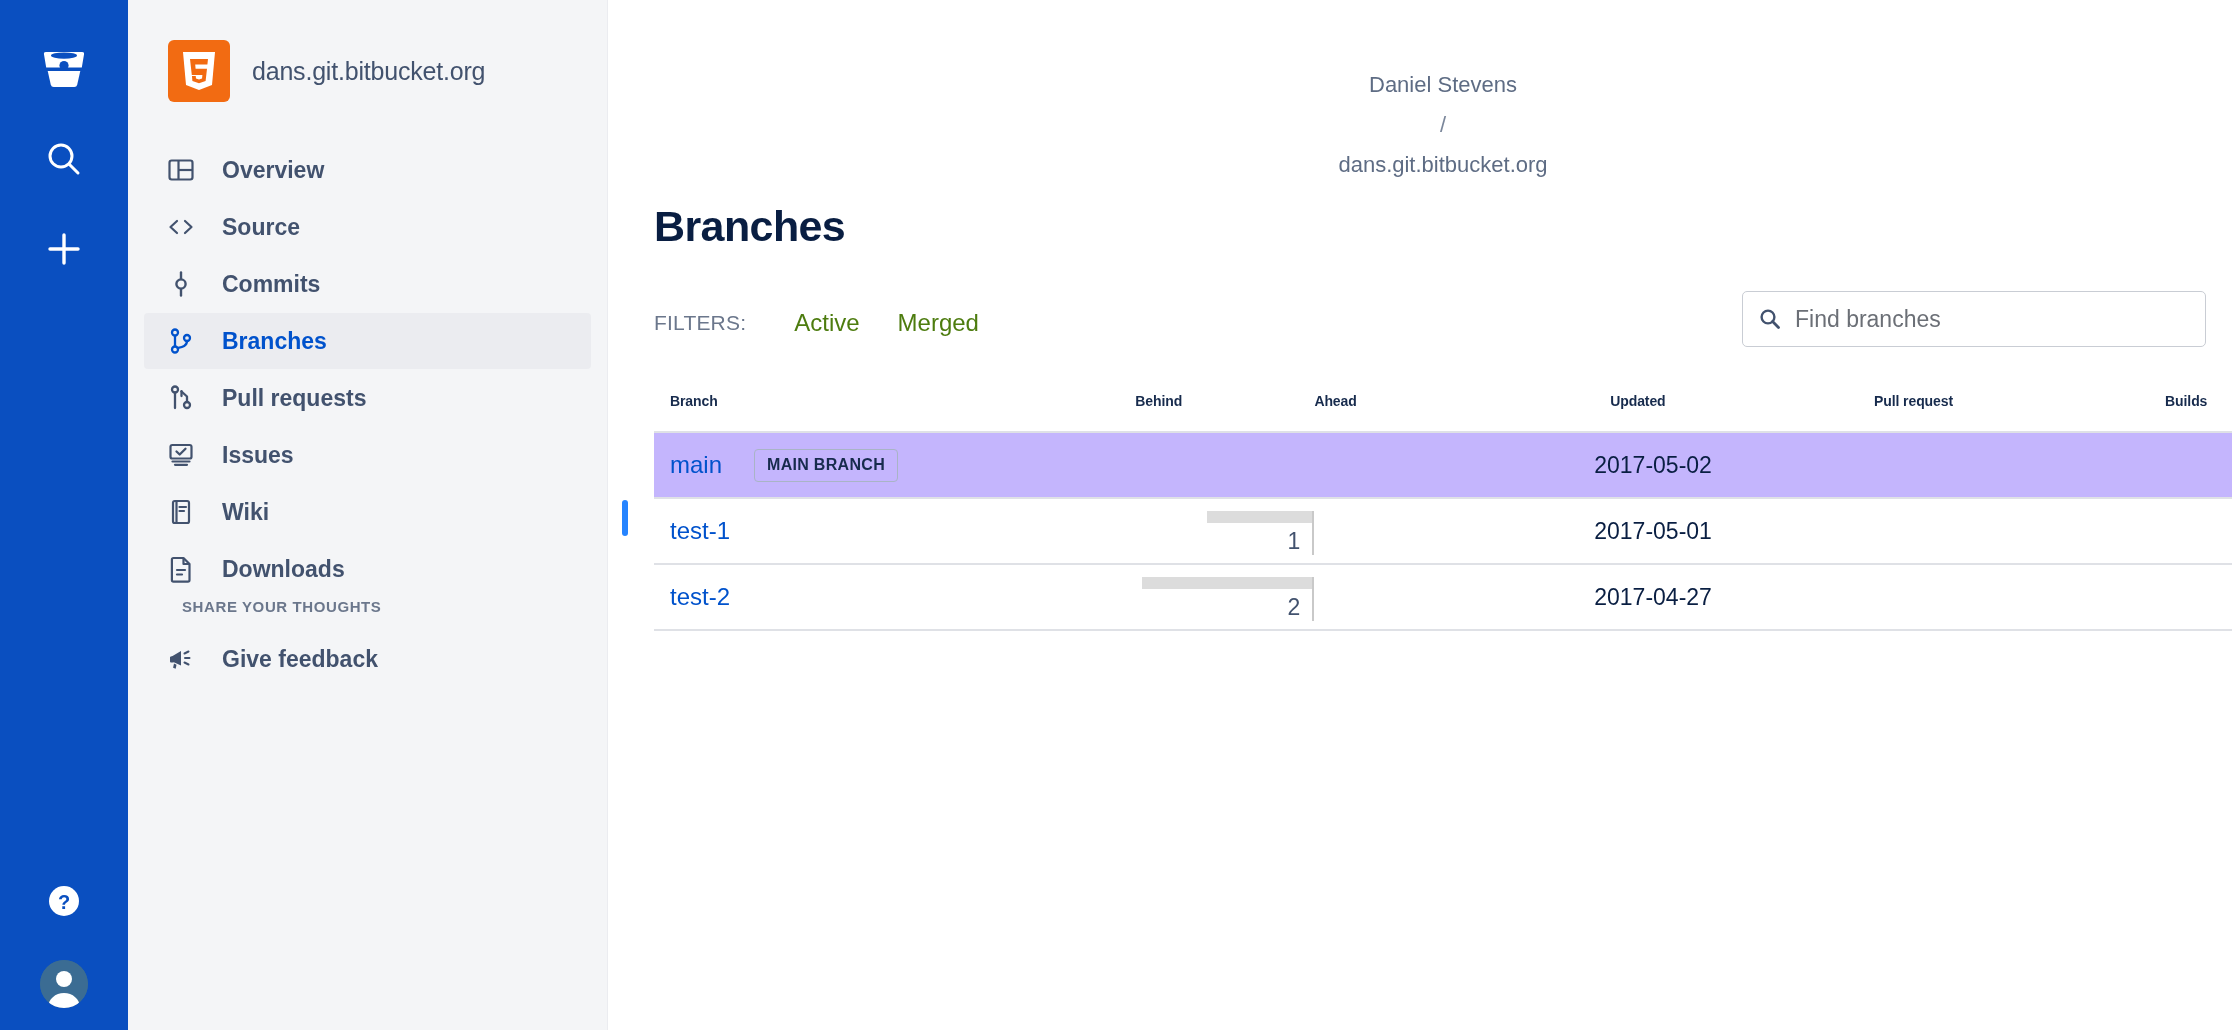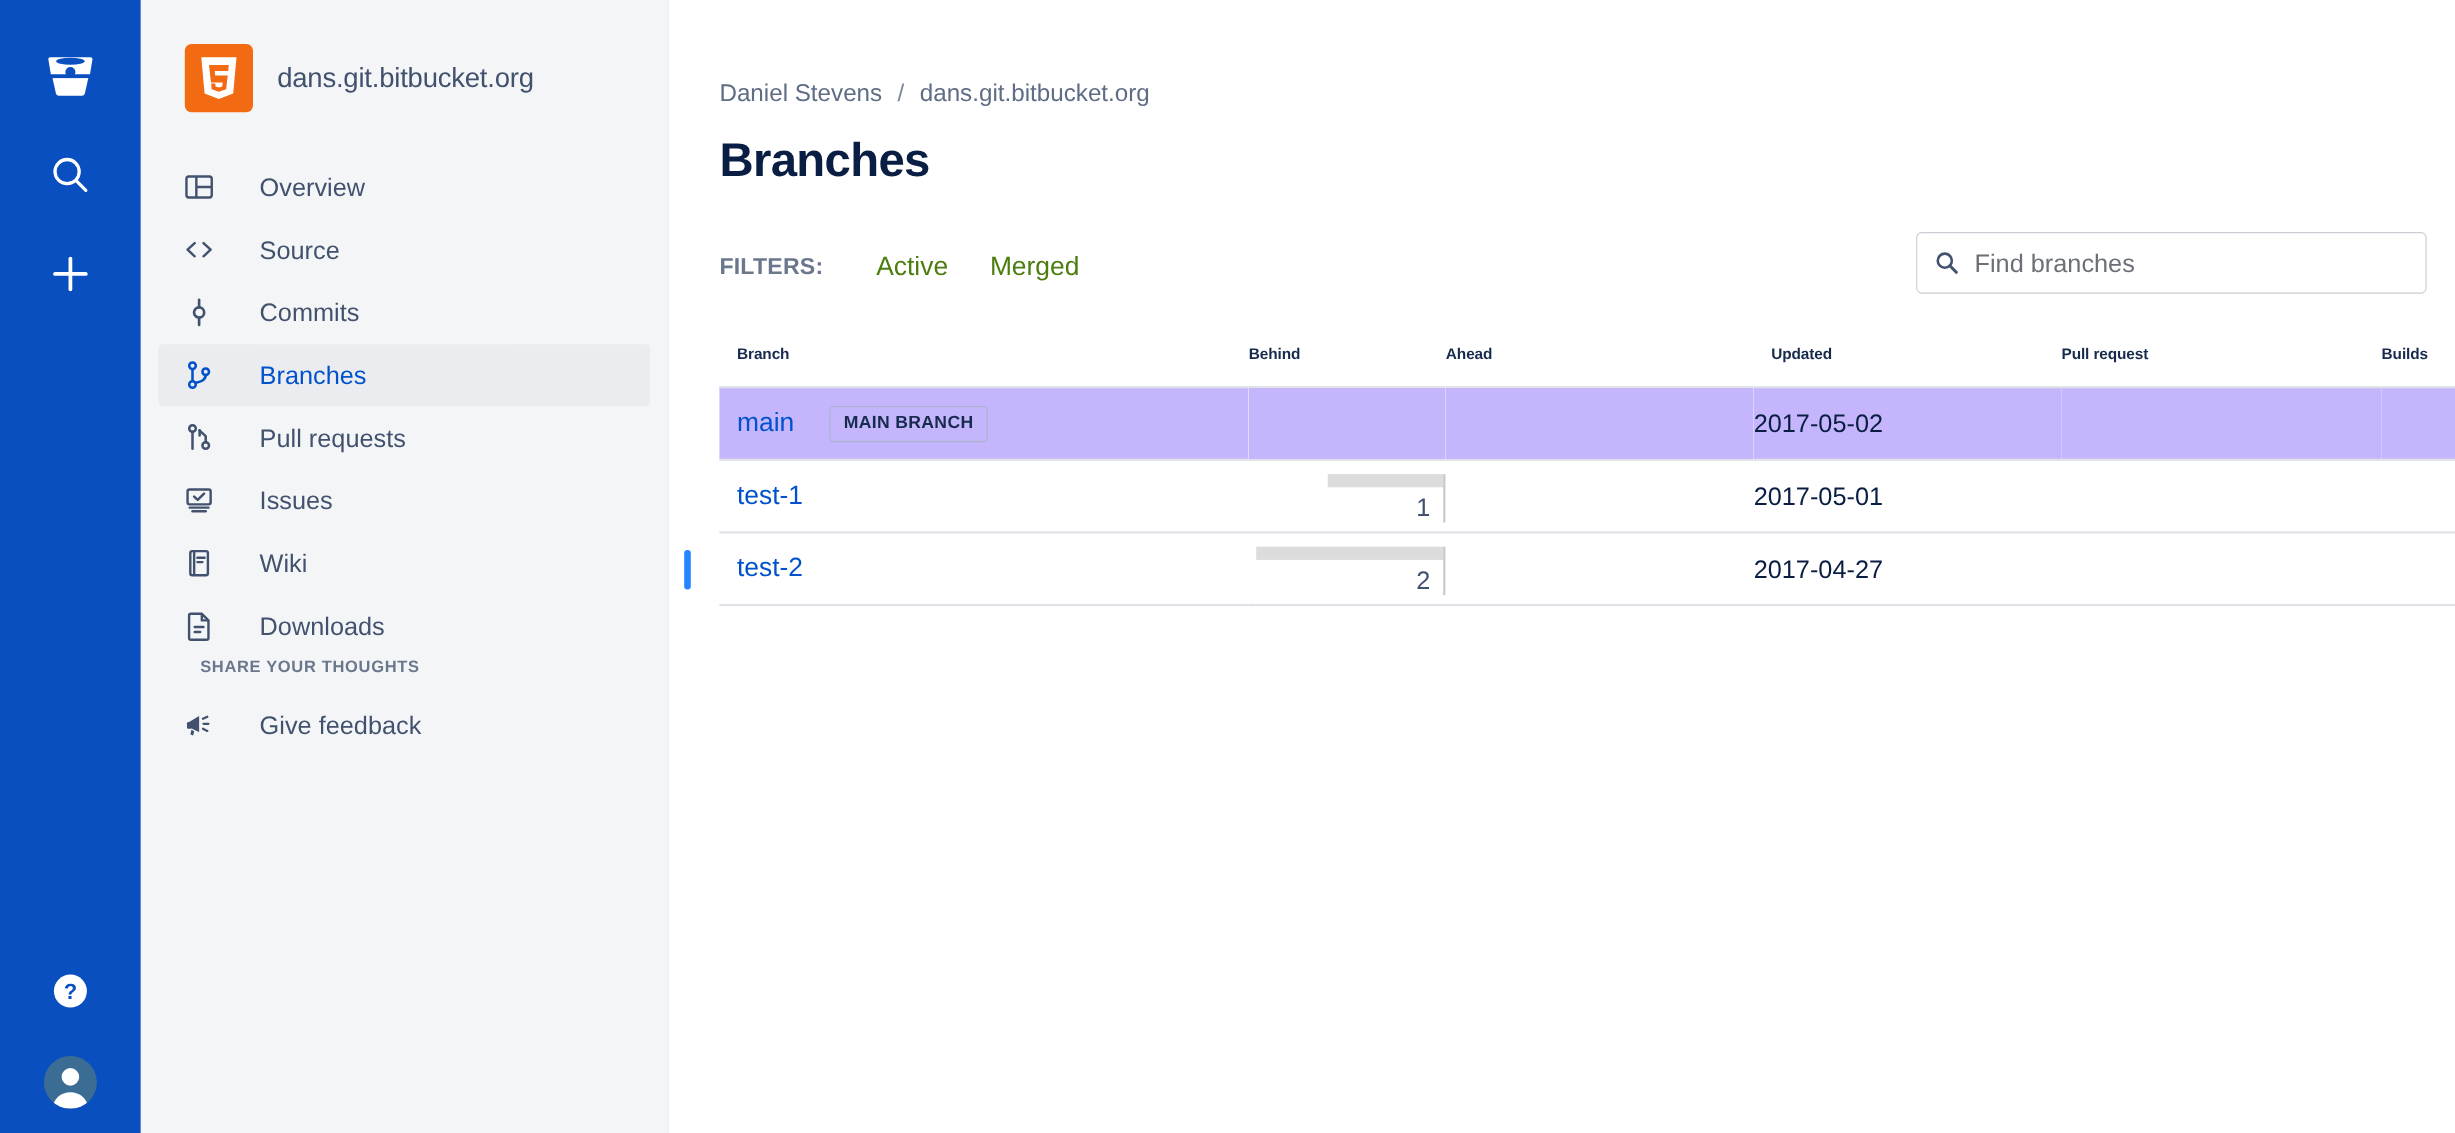--- a/index.html
+++ b/index.html
@@ -106,26 +106,27 @@
     white-space: nowrap;
   }
 
   .nav {
     margin-top: 40px;
     padding: 0 16px;
   }
   .nav-item {
     display: flex;
     align-items: center;
-    gap: 40px;
+    gap: 26px;
     height: 56px;
     padding: 0 22px;
     border-radius: 4px;
     cursor: pointer;
     margin-bottom: 1px;
+    font-weight: bold;
   }
   .nav-item .ico {
     width: 30px; height: 30px;
     display: flex; align-items: center; justify-content: center;
     flex: 0 0 30px;
   }
   .nav-item .lbl {
     font-size: 23px;
     color: #42526E;
     white-space: nowrap;
@@ -167,20 +168,21 @@
     position: relative;
     overflow: hidden;
   }
   .breadcrumb {
     display: flex;
     align-items: center;
     gap: 14px;
     margin-top: 72px;
     font-size: 22px;
     color: #5E6C84;
+    flex-direction: column;
   }
   .breadcrumb .crumb { color: #5E6C84; cursor: pointer; white-space: nowrap;}
   .breadcrumb .sep { color: #7A869A; }
 
   .page-title {
     margin-top: 24px;
     font-size: 43px;
     font-weight: 600;
     color: #091E42;
     letter-spacing: -0.6px;
@@ -190,21 +192,21 @@
     margin-top: 44px;
     display: flex;
     align-items: center;
     height: 56px;
     position: relative;
   }
   .filters-label {
     font-size: 21px;
     color: #6B778C;
     letter-spacing: 0.2px;
-    font-weight: 700;
+    font-weight: 400;
   }
   .filter-tab {
     font-size: 24px;
     color: #4d7c0f;
     margin-left: 38px;
     cursor: pointer;
     white-space: nowrap;
   }
   .filter-tab.first { margin-left: 48px; }
 

